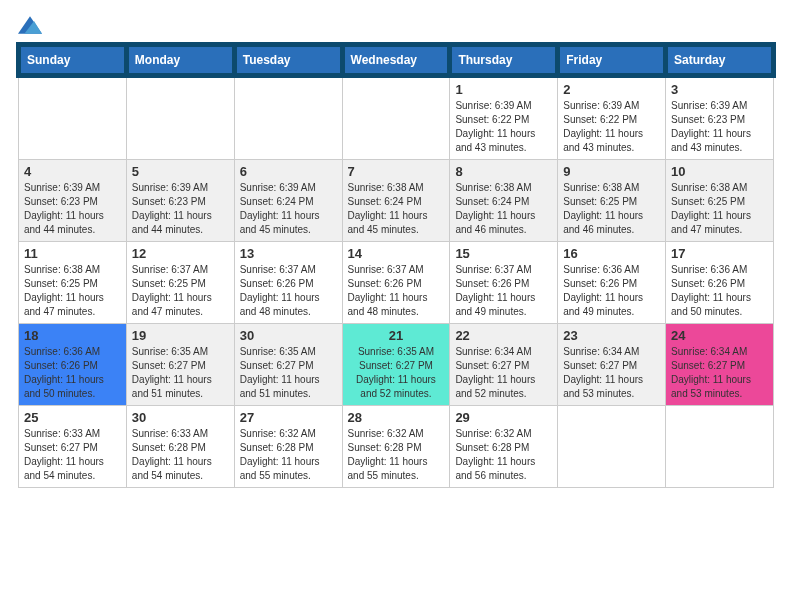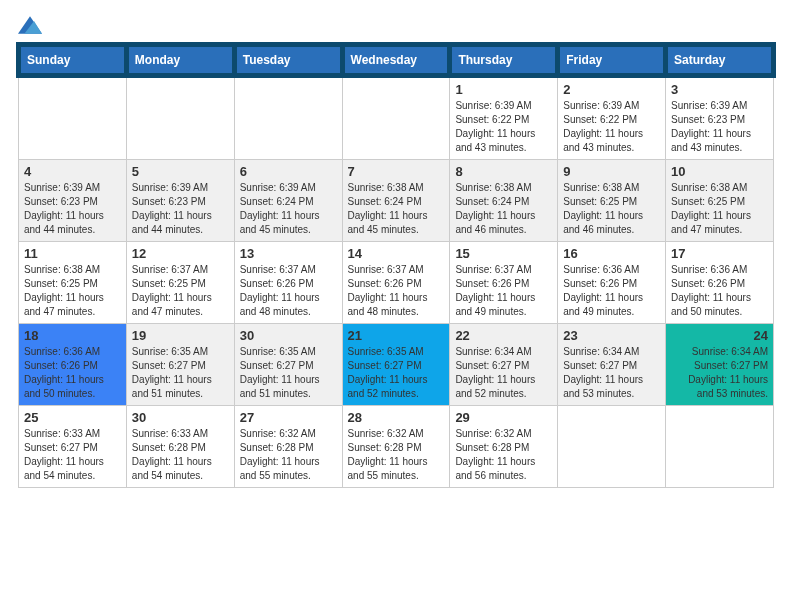--- a/index.html
+++ b/index.html
@@ -210,33 +210,33 @@
           <div class="day-info">Sunrise: 6:36 AM<br>Sunset: 6:26 PM<br>Daylight: 11 hours and 50 minutes.</div>
         </td>
         <td style="background: rgb(240, 240, 240);">
           <span class="day-number">19</span>
           <div class="day-info">Sunrise: 6:35 AM<br>Sunset: 6:27 PM<br>Daylight: 11 hours and 51 minutes.</div>
         </td>
         <td style="background: rgb(240, 240, 240);">
           <span class="day-number">30</span>
           <div class="day-info">Sunrise: 6:35 AM<br>Sunset: 6:27 PM<br>Daylight: 11 hours and 51 minutes.</div>
         </td>
-        <td style="background: #0ea5e9;">
+        <td style="background: #5eead4; text-align: center;">
           <span class="day-number">21</span>
           <div class="day-info">Sunrise: 6:35 AM<br>Sunset: 6:27 PM<br>Daylight: 11 hours and 52 minutes.</div>
         </td>
         <td style="background: rgb(240, 240, 240);">
           <span class="day-number">22</span>
           <div class="day-info">Sunrise: 6:34 AM<br>Sunset: 6:27 PM<br>Daylight: 11 hours and 52 minutes.</div>
         </td>
         <td style="background: rgb(240, 240, 240); margin-top: 8px;">
           <span class="day-number">23</span>
           <div class="day-info">Sunrise: 6:34 AM<br>Sunset: 6:27 PM<br>Daylight: 11 hours and 53 minutes.</div>
         </td>
-        <td style="background: #14b8a6; text-align: right;">
+        <td style="background: #ec4899;">
           <span class="day-number">24</span>
           <div class="day-info">Sunrise: 6:34 AM<br>Sunset: 6:27 PM<br>Daylight: 11 hours and 53 minutes.</div>
         </td>
       </tr>
       <tr>
         <td>
           <span class="day-number">25</span>
           <div class="day-info">Sunrise: 6:33 AM<br>Sunset: 6:27 PM<br>Daylight: 11 hours and 54 minutes.</div>
         </td>
         <td>

